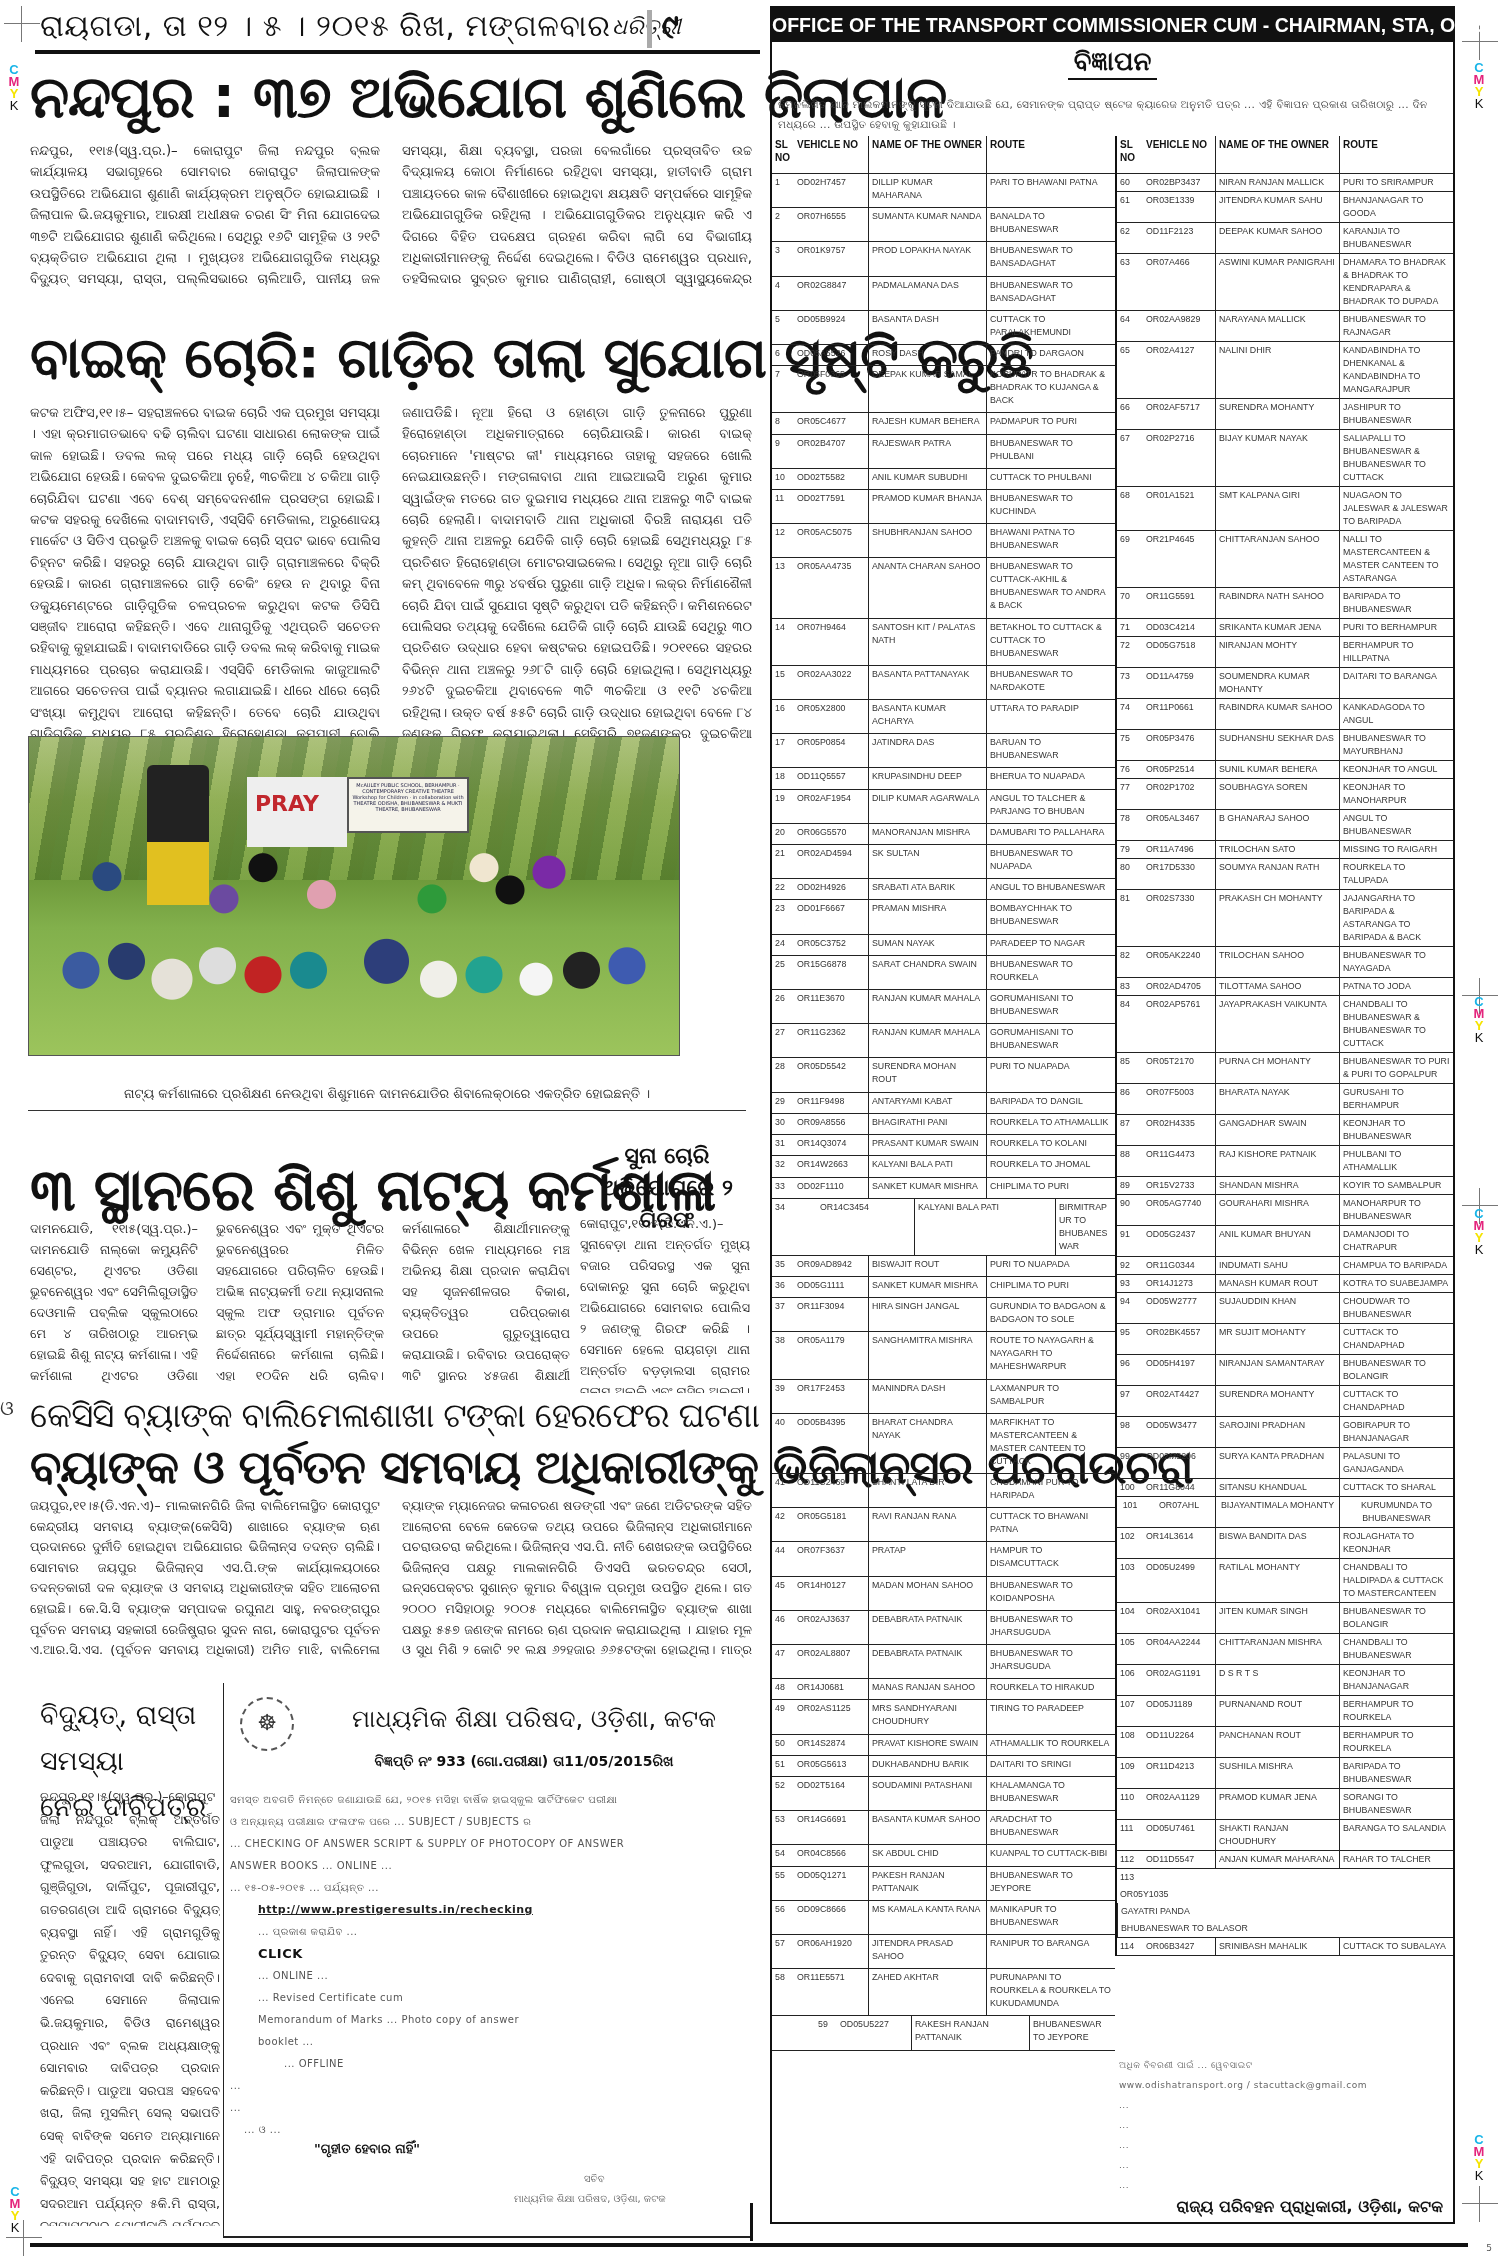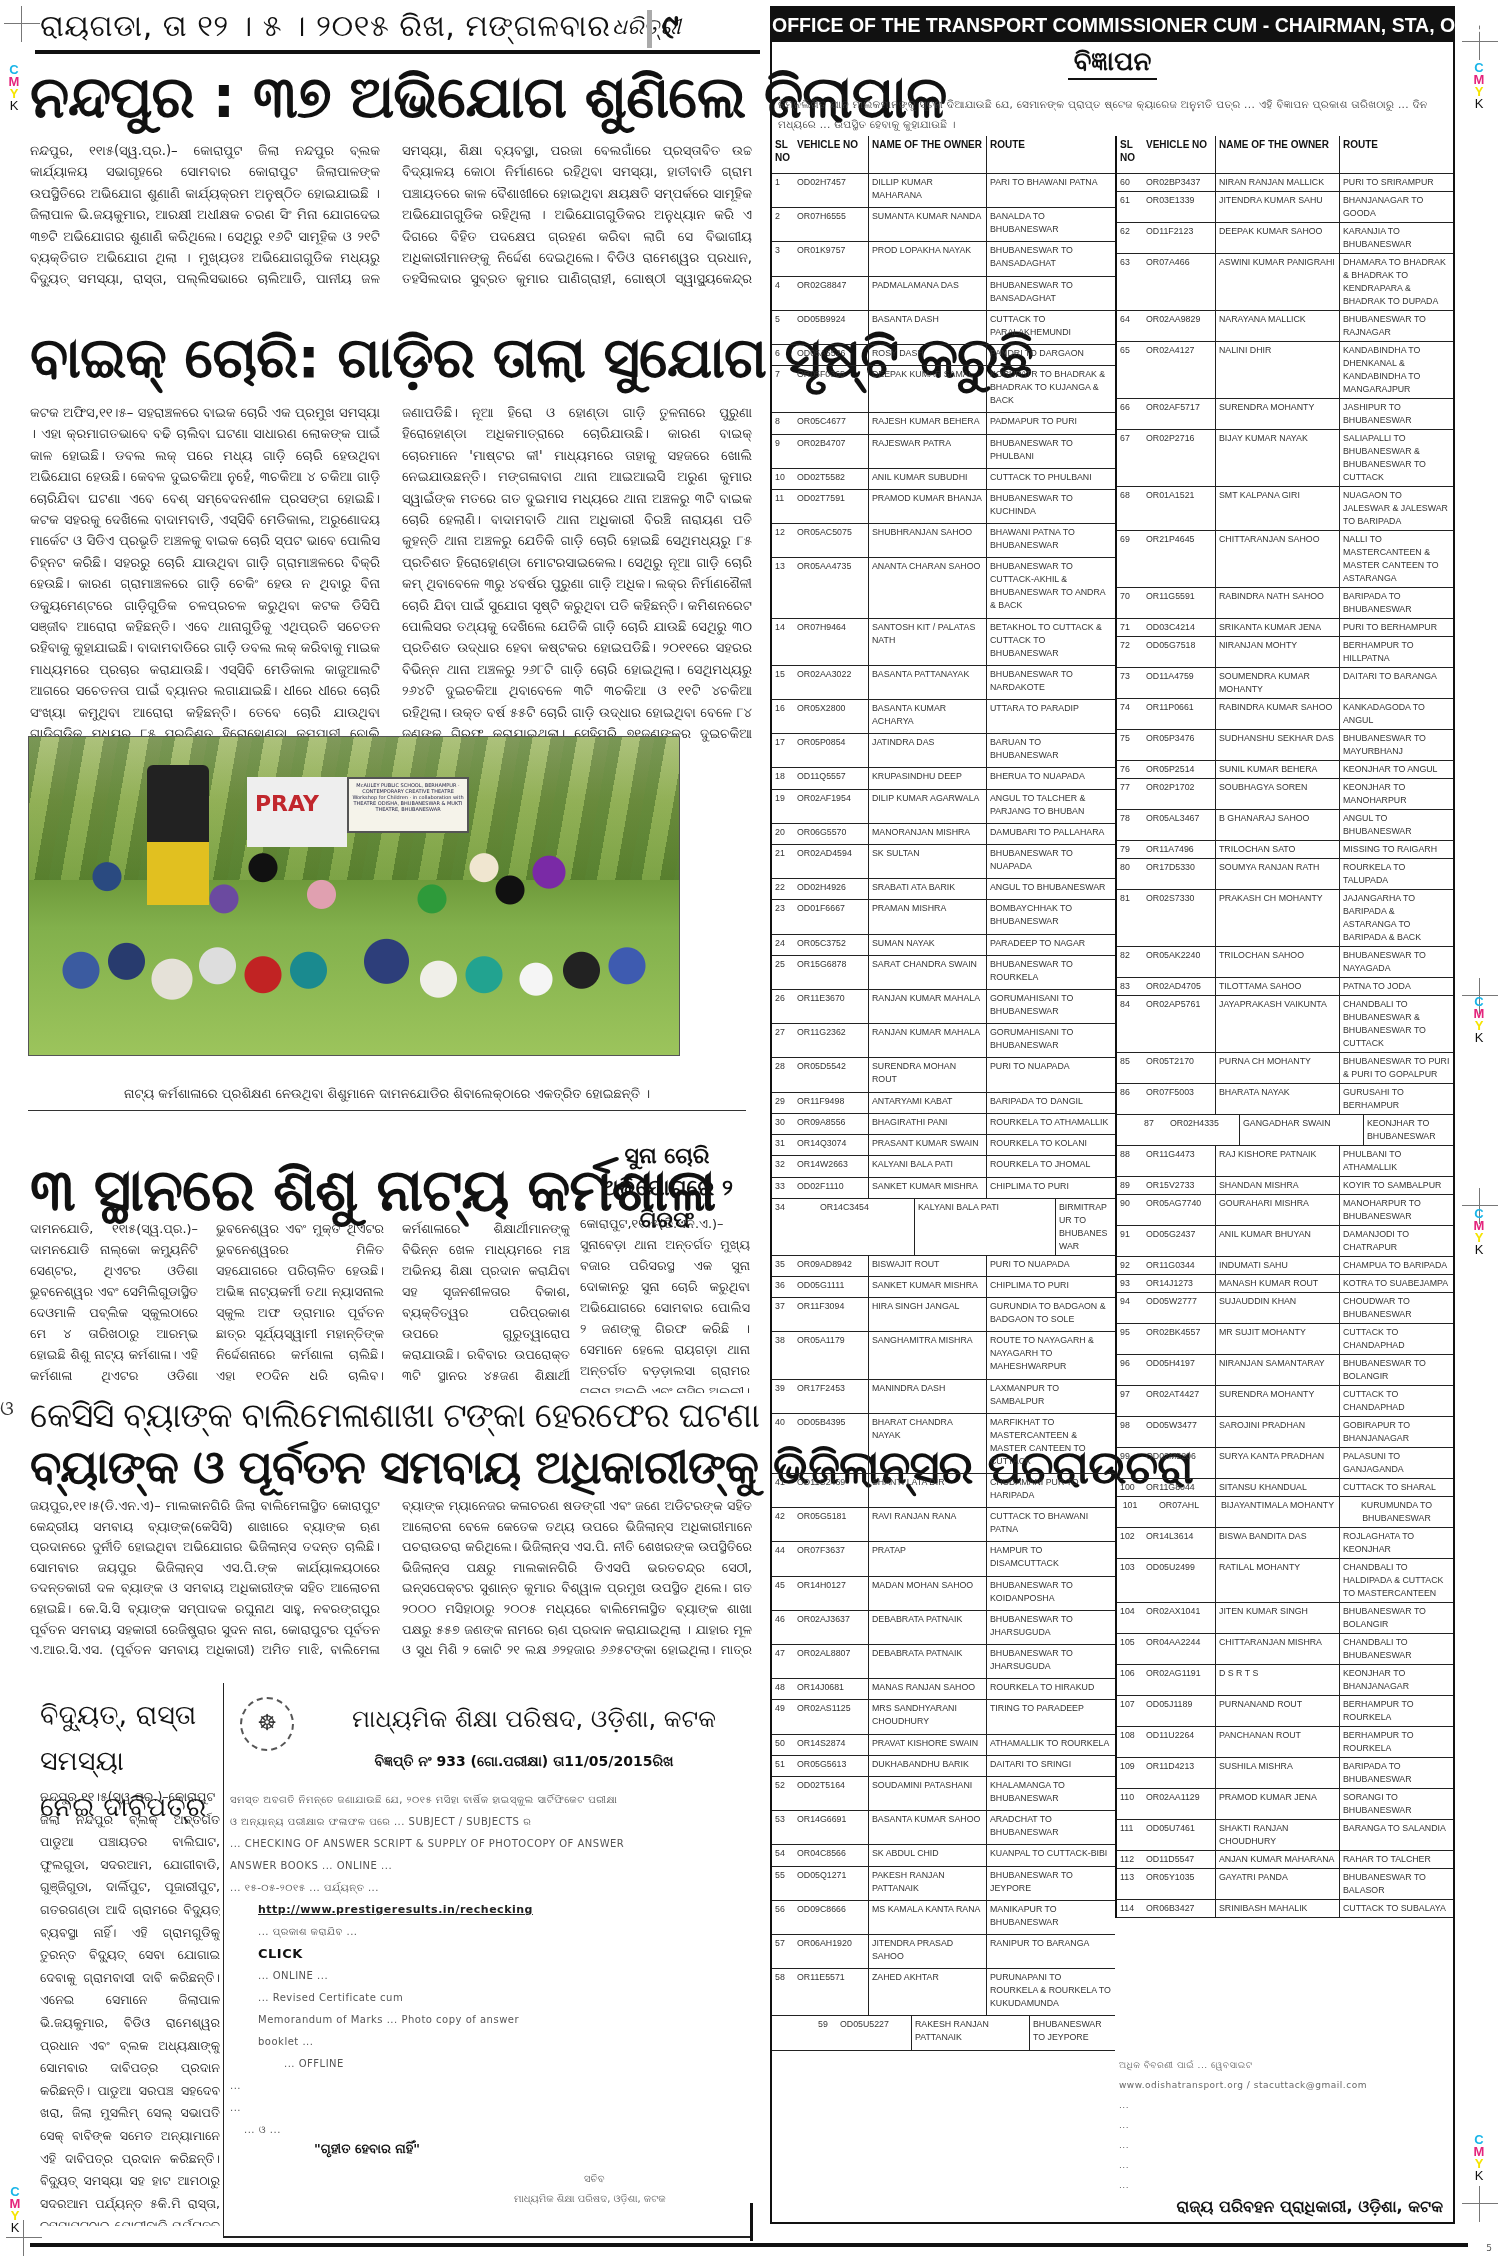--- a/index.html
+++ b/index.html
@@ -743,21 +743,21 @@
           <div class="c-veh">OR05T2170</div>
           <div class="c-own">PURNA CH MOHANTY</div>
           <div class="c-rt">BHUBANESWAR TO PURI &amp; PURI TO GOPALPUR</div>
         </div>
         <div class="trow" style="min-height: 31px;">
           <div class="c-sl">86</div>
           <div class="c-veh">OR07F5003</div>
           <div class="c-own">BHARATA NAYAK</div>
           <div class="c-rt">GURUSAHI TO BERHAMPUR</div>
         </div>
-        <div class="trow" style="min-height: 31px; padding-left: 24px;">
+        <div class="trow" style="min-height: 31px;">
           <div class="c-sl">87</div>
           <div class="c-veh">OR02H4335</div>
           <div class="c-own">GANGADHAR SWAIN</div>
           <div class="c-rt">KEONJHAR TO BHUBANESWAR</div>
         </div>
         <div class="trow" style="min-height: 31px;">
           <div class="c-sl">88</div>
           <div class="c-veh">OR11G4473</div>
           <div class="c-own">RAJ KISHORE PATNAIK</div>
           <div class="c-rt">PHULBANI TO ATHAMALLIK</div>
@@ -899,21 +899,21 @@
           <div class="c-veh">OD05U7461</div>
           <div class="c-own">SHAKTI RANJAN CHOUDHURY</div>
           <div class="c-rt">BARANGA TO SALANDIA</div>
         </div>
         <div class="trow" style="min-height: 18px;">
           <div class="c-sl">112</div>
           <div class="c-veh">OD11D5547</div>
           <div class="c-own">ANJAN KUMAR MAHARANA</div>
           <div class="c-rt">RAHAR TO TALCHER</div>
         </div>
-        <div class="trow" style="min-height: 31px;">
+        <div class="trow" style="min-height: 31px; flex-direction: column;">
           <div class="c-sl">113</div>
           <div class="c-veh">OR05Y1035</div>
           <div class="c-own">GAYATRI PANDA</div>
           <div class="c-rt">BHUBANESWAR TO BALASOR</div>
         </div>
         <div class="trow" style="min-height: 18px;">
           <div class="c-sl">114</div>
           <div class="c-veh">OR06B3427</div>
           <div class="c-own">SRINIBASH MAHALIK</div>
           <div class="c-rt">CUTTACK TO SUBALAYA</div>

